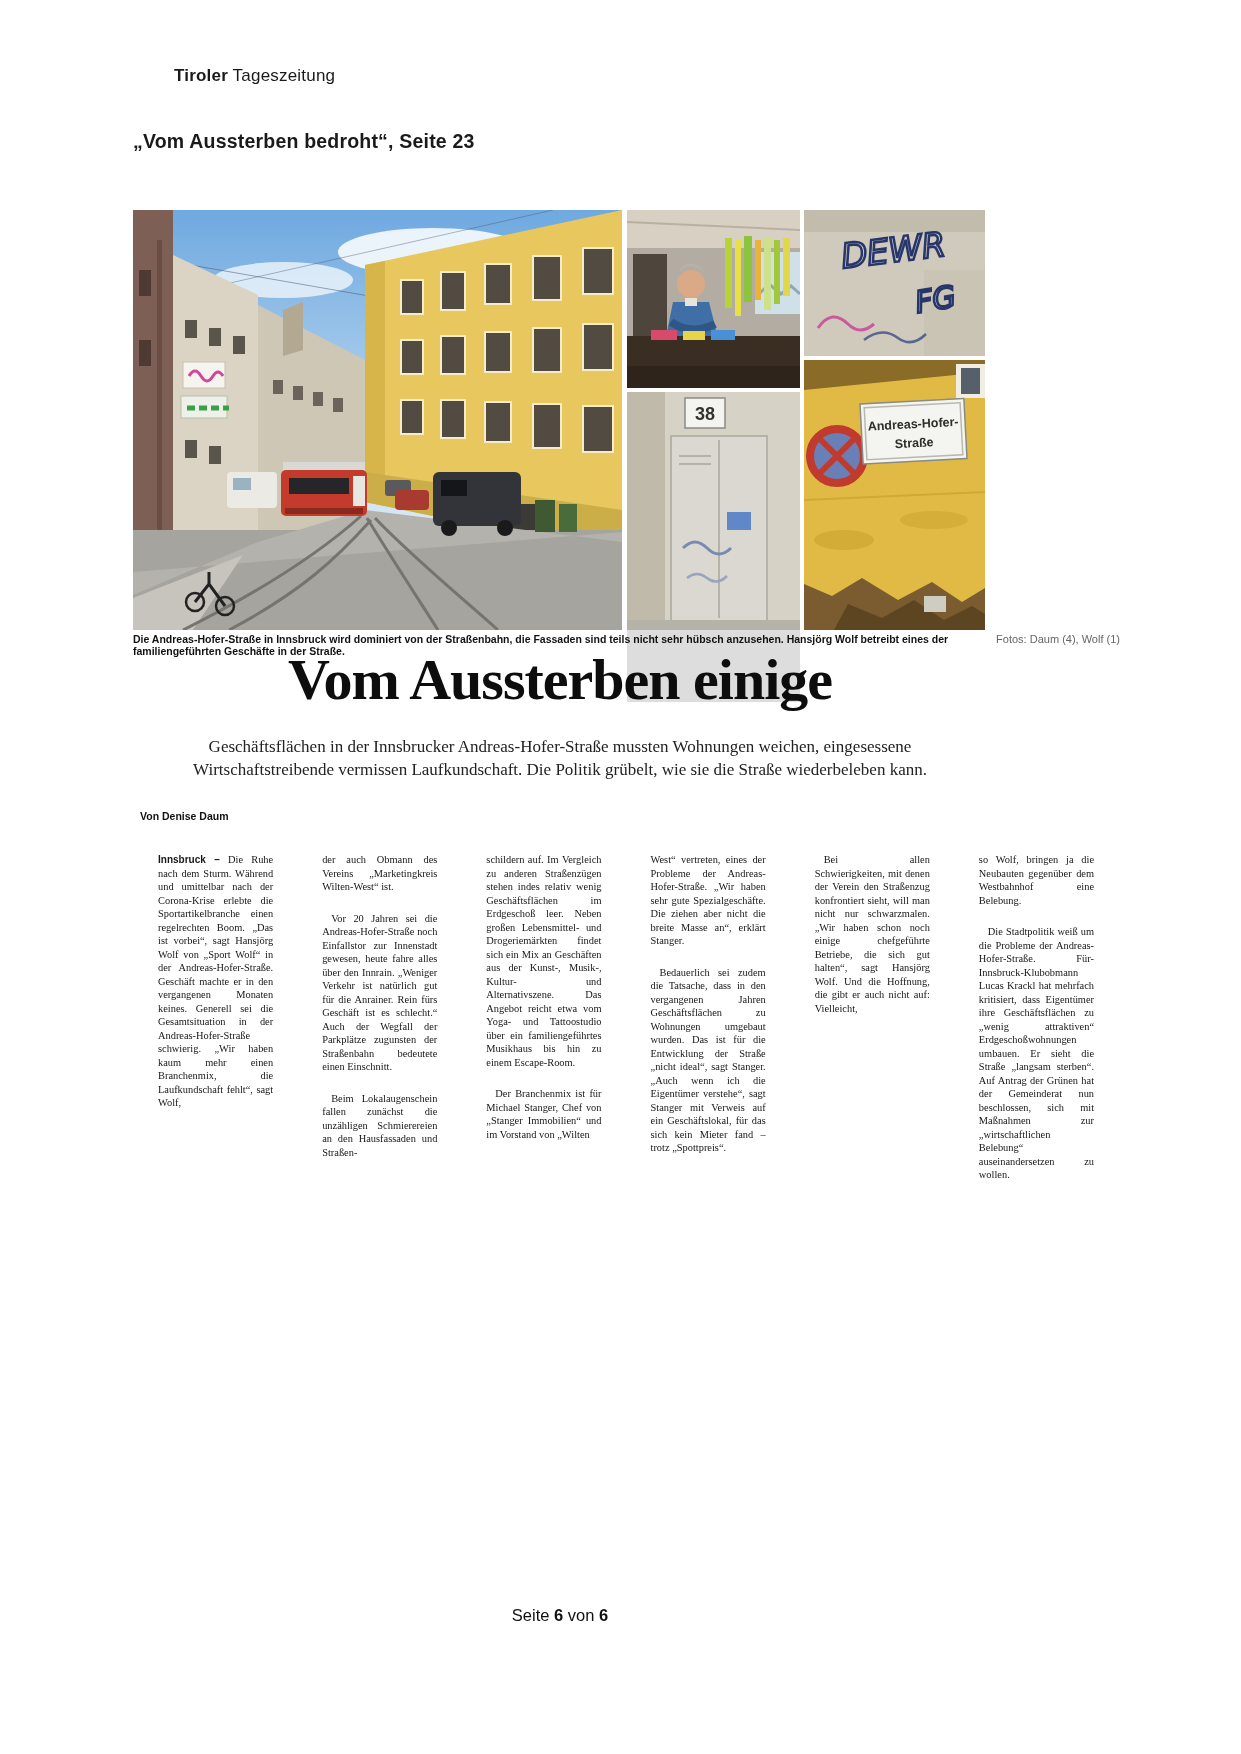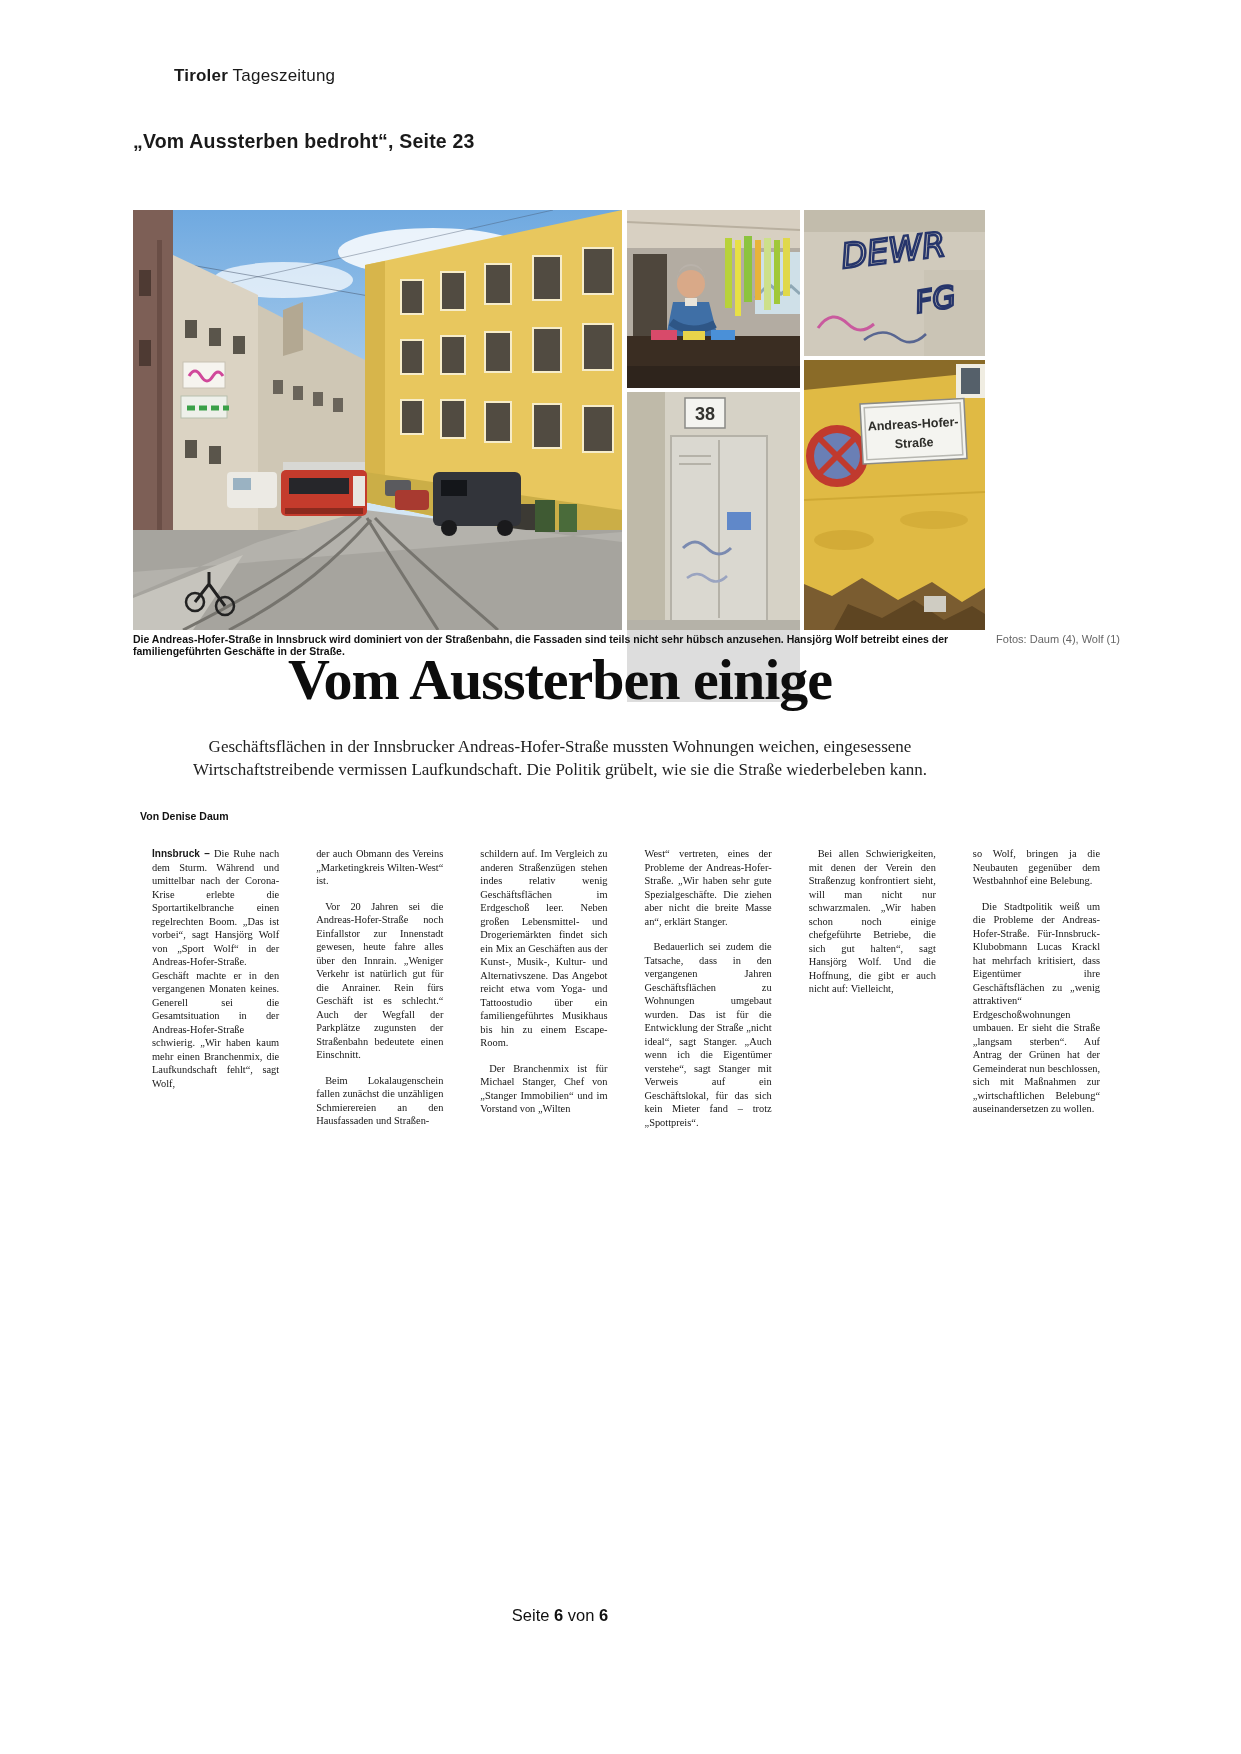--- a/index.html
+++ b/index.html
@@ -28,21 +28,21 @@
   .headline{position:absolute;left:133px;top:646px;width:854px;text-align:center;
             font-family:"Liberation Serif",serif;font-weight:700;font-size:58px;
             letter-spacing:-1px;color:#0d0d0d;}
   .subhead{position:absolute;left:133px;top:735px;width:854px;text-align:center;
            font-family:"Liberation Serif",serif;font-size:17px;line-height:23px;color:#222;}
   .byline{position:absolute;left:140px;top:810px;font-size:10.5px;font-weight:700;color:#111;}
 
   .cols{position:absolute;left:140px;top:835px;width:972px;height:250px;display:flex;gap:13px;}
   .col{flex:1 1 0;font-family:"Liberation Serif",serif;font-size:10.4px;line-height:13.5px;
        text-align:justify;color:#161616;}
-  .col p{margin:12px;}
+  .col p{margin:18px;}
   .col p.ind{text-indent:9px;}
   .lead{font-family:"Liberation Sans",sans-serif;font-weight:700;font-size:10px;}
 
   .footer{position:absolute;left:133px;top:1606px;width:854px;text-align:center;font-size:16.5px;color:#111;}
   .footer b{font-weight:700;}
 </style>
 </head>
 <body>
 
 <div class="page">

